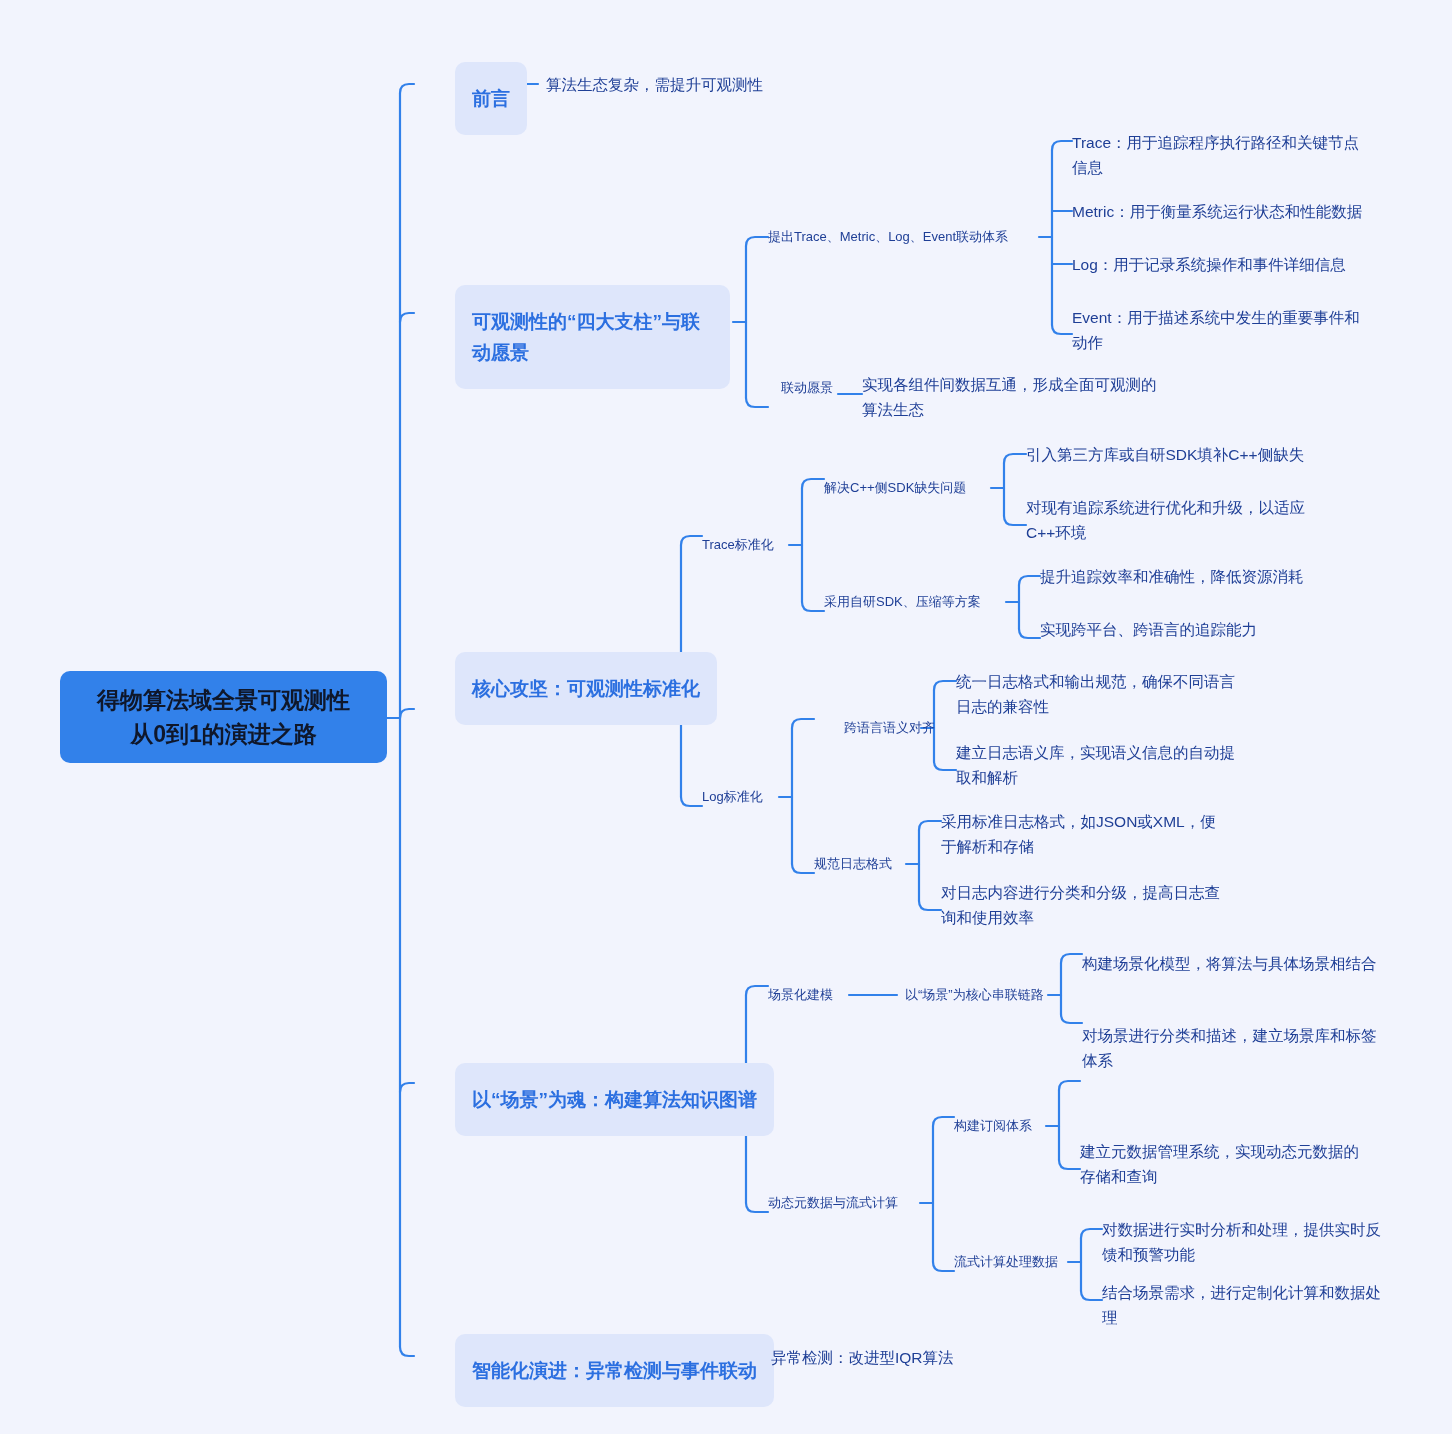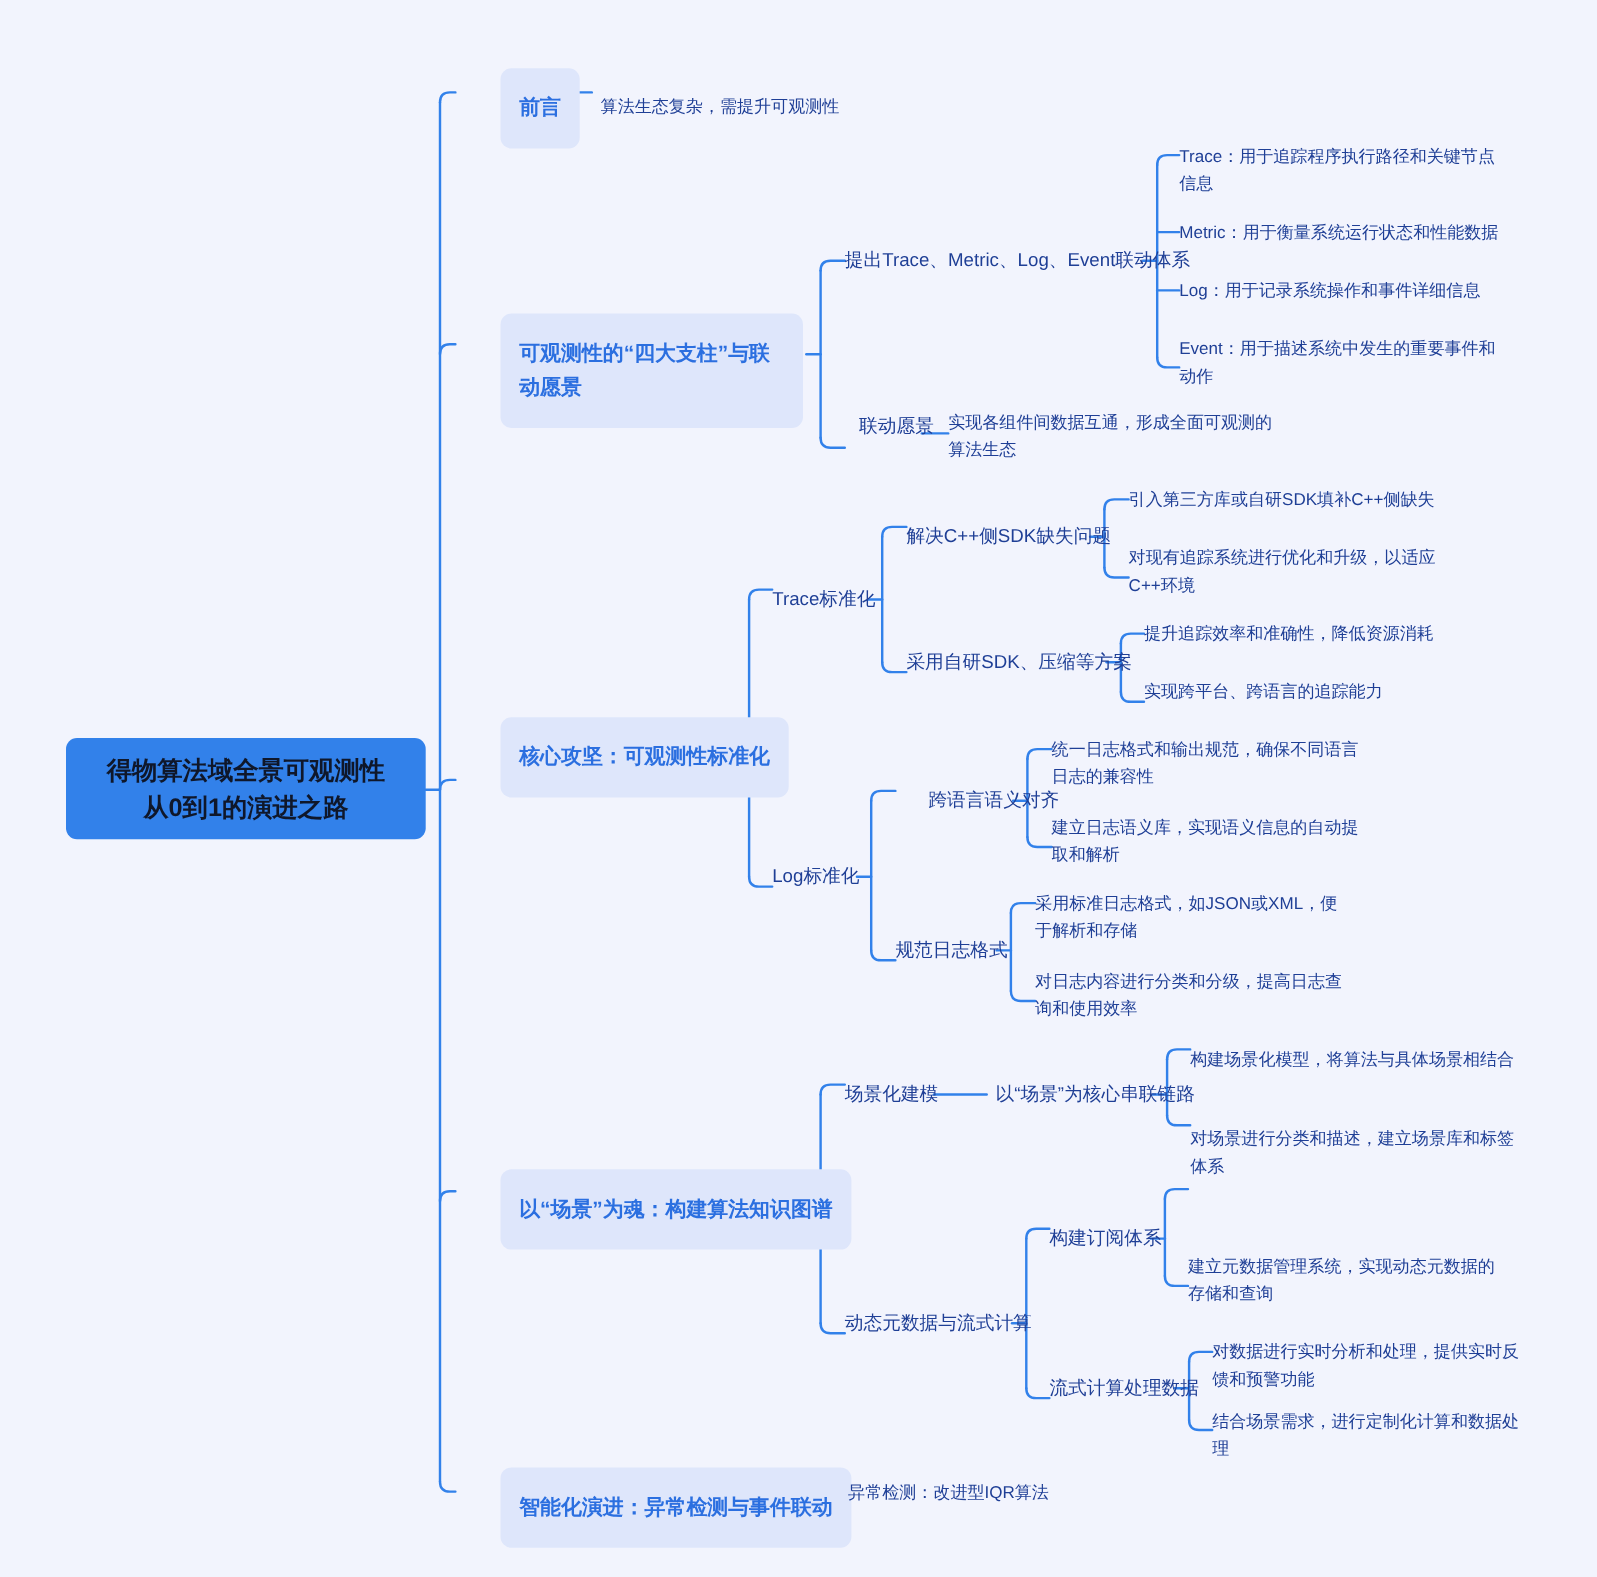--- a/index.html
+++ b/index.html
@@ -33,21 +33,21 @@
     color:#2b6fe0;
     border-radius:10px;
     font-size:19px;
     line-height:31px;
     font-weight:600;
     padding:21px 17px;
     margin-left:41px;
   }
 
   
-  .lv2 { color:#1f3f96; font-size:17px; line-height:24px; white-space:nowrap; }
+  .lv2 { color:#1f3f96; font-size:13px; line-height:24px; white-space:nowrap; }
   .leaf { color:#1f3f96; font-size:15.5px; line-height:25px; }
 </style>
 </head>
 <body>
 
 <div id="stage">
 
   <svg id="wires" fill="none" stroke="#3281ea" stroke-width="2.2" stroke-linecap="round">
 
     <path d="M387,718 H400"></path>
@@ -137,21 +137,21 @@
     <path d="M1081,1238 q0,-9 9,-9 H1102"></path>
     <path d="M1081,1291 q0,9 9,9 H1102"></path>
 
     <path d="M716,1356 H763"></path>
   </svg>
 
   <div class="node root" style="left:60px; top:671px; width:327px;">得物算法域全景可观测性
 从0到1的演进之路</div>
 
   <div class="node lv1" style="left:414px; top:62px;">前言</div>
-  <div class="node leaf" style="left:546px; top:85px; width:430px;font-family:Liberation Serif, serif;">算法生态复杂，需提升可观测性</div>
+  <div class="node leaf" style="left:546px; top:72px; width:430px;font-family:Liberation Serif, serif;">算法生态复杂，需提升可观测性</div>
 
   <div class="node lv1" style="left:414px; top:285px; width:275px;">可观测性的“四大支柱”与联动愿景</div>
 
   <div class="node lv2" style="left:768px; top:225px;">提出Trace、Metric、Log、Event联动体系</div>
 
   <div class="node leaf" style="left:1072px; top:130px; width:300px;">Trace：用于追踪程序执行路径和关键节点信息</div>
   <div class="node leaf" style="left:1072px; top:199px; width:300px;">Metric：用于衡量系统运行状态和性能数据</div>
   <div class="node leaf" style="left:1072px; top:252px; width:300px;">Log：用于记录系统操作和事件详细信息</div>
   <div class="node leaf" style="left:1072px; top:305px; width:300px;">Event：用于描述系统中发生的重要事件和动作</div>
 

